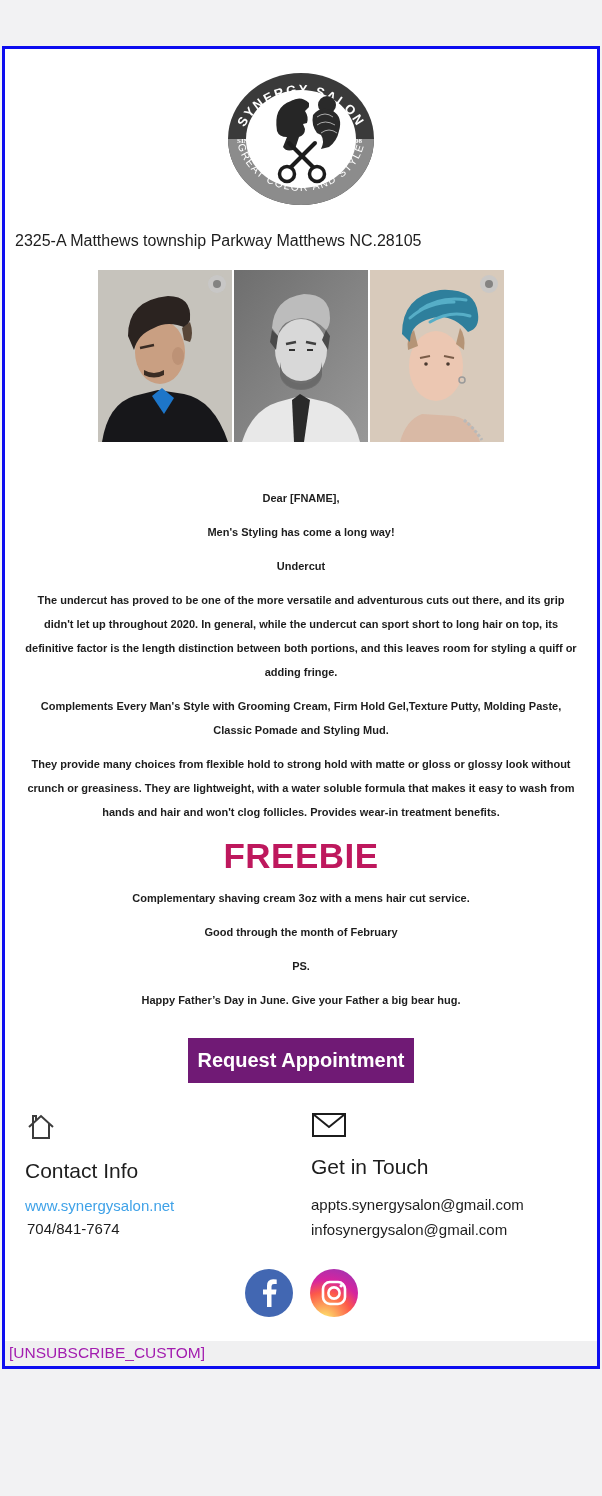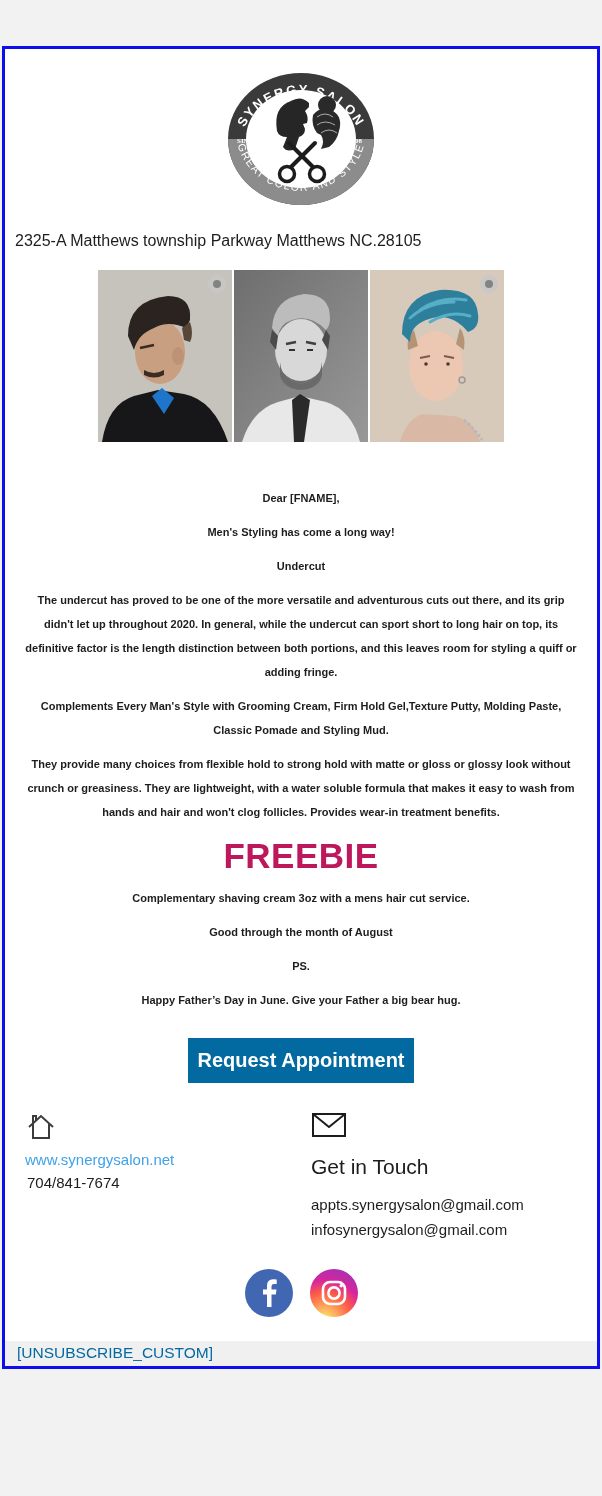--- a/index.html
+++ b/index.html
@@ -7,33 +7,33 @@
   .email-frame{margin:46px 2px 46px 2px;border:3px solid #0d0df0;background:#ffffff;}
   .content{padding-top:22px;}
   .logo-wrap{text-align:center;}
   .address{font-size:16px;margin:20px 10px 18px;font-weight:normal;}
   .photos{display:flex;justify-content:center;gap:2px;margin:20px 0 0;}
   .photos svg{display:block;}
   .p{font-weight:bold;font-size:11px;line-height:24px;text-align:center;margin:10px 20px;}
   .first-block{margin-top:44px;}
   .freebie{font-size:35px;font-weight:bold;color:#be185d;text-align:center;margin:12px 0 10px;letter-spacing:0.5px;}
   .cta-row{text-align:center;margin:26px 0 18px;}
-  .cta-btn{display:inline-block;background:#0369a1;color:#ffffff;font-weight:bold;font-size:20px;font-family:"Liberation Sans","DejaVu Sans",sans-serif;border:none;padding:11px 9px;cursor:pointer;}
+  .cta-btn{display:inline-block;background:#701a75;color:#ffffff;font-weight:bold;font-size:20px;font-family:"Liberation Sans","DejaVu Sans",sans-serif;border:none;padding:11px 9px;cursor:pointer;}
   .footer{display:flex;margin-top:4px;}
   .fcol{width:50%;box-sizing:border-box;}
   .fcol.left{padding-left:20px;}
   .fcol.right{padding-left:10px;}
   .ficon{margin:10px 0 4px;}
   .fhead{font-size:21px;font-weight:normal;margin:12px 0 14px;}
   .flink{font-size:15px;color:#3fa2e8;text-decoration:none;display:block;margin:4px 0 6px;}
   .fphone{font-size:15px;margin:4px 0;padding-left:2px;}
   .femail{font-size:15px;line-height:23px;margin:2px 0;}
   .social{display:flex;justify-content:center;gap:17px;margin:26px 0 24px;}
   .social a{display:block;width:48px;height:48px;}
-  .unsub-bar{background:#f0f0f1;padding:3px 12px 4px;font-size:15.5px;color:#0369a1;}
+  .unsub-bar{background:#f0f0f1;padding:3px 4px 4px;font-size:15.5px;color:#a21caf;}
 </style>
 </head>
 <body>
 
 <div class="page">
   <div class="email-frame">
     <div class="content">
 
       <div class="logo-wrap">
         <svg width="152" height="137" viewBox="0 0 152 137">
@@ -128,37 +128,38 @@
       </div>
 
       <p class="p first-block">Dear [FNAME],</p>
       <p class="p">Men's Styling has come a long way!</p>
       <p class="p">Undercut</p>
       <p class="p">The undercut has proved to be one of the more versatile and adventurous cuts out there, and its grip didn't let up throughout 2020. In general, while the undercut can sport short to long hair on top, its definitive factor is the length distinction between both portions, and this leaves room for styling a quiff or adding fringe.</p>
       <p class="p">Complements Every Man's Style with Grooming Cream, Firm Hold Gel,Texture Putty, Molding Paste, Classic Pomade and Styling Mud.</p>
       <p class="p">They provide many choices from flexible hold to strong hold with matte or gloss or glossy look without crunch or greasiness. They are lightweight, with a water soluble formula that makes it easy to wash from hands and hair and won't clog follicles. Provides wear-in treatment benefits.</p>
       <div class="freebie">FREEBIE</div>
       <p class="p">Complementary shaving cream 3oz with a mens hair cut service.</p>
-      <p class="p">Good through the month of August</p>
+      <p class="p">Good through the month of February</p>
       <p class="p">PS.</p>
       <p class="p">Happy Father’s Day in June. Give your Father a big bear hug.</p>
 
       <div class="cta-row">
         <button class="cta-btn">Request Appointment</button>
       </div>
 
       <div class="footer">
         <div class="fcol left">
           <div class="ficon">
             <svg width="32" height="32" viewBox="0 0 32 32" fill="none" stroke="#3c3c3c" stroke-width="2">
               <path d="M4,16 L16,5 L28,16"></path>
               <path d="M8,13 L8,27 L24,27 L24,13"></path>
               <path d="M8,12 L8,5 L11,5 L11,9"></path>
             </svg>
           </div>
+          <div class="fhead">Contact Info</div>
           <a href="#" class="flink">www.synergysalon.net</a>
           <div class="fphone">704/841-7674</div>
         </div>
         <div class="fcol right">
           <div class="ficon">
             <svg width="36" height="28" viewBox="0 0 36 28" fill="#ffffff" stroke="#1c1c1c" stroke-width="2">
               <rect x="2" y="3" width="32" height="22"></rect>
               <path d="M2,3 L18,16 L34,3" fill="none"></path>
             </svg>
           </div>

